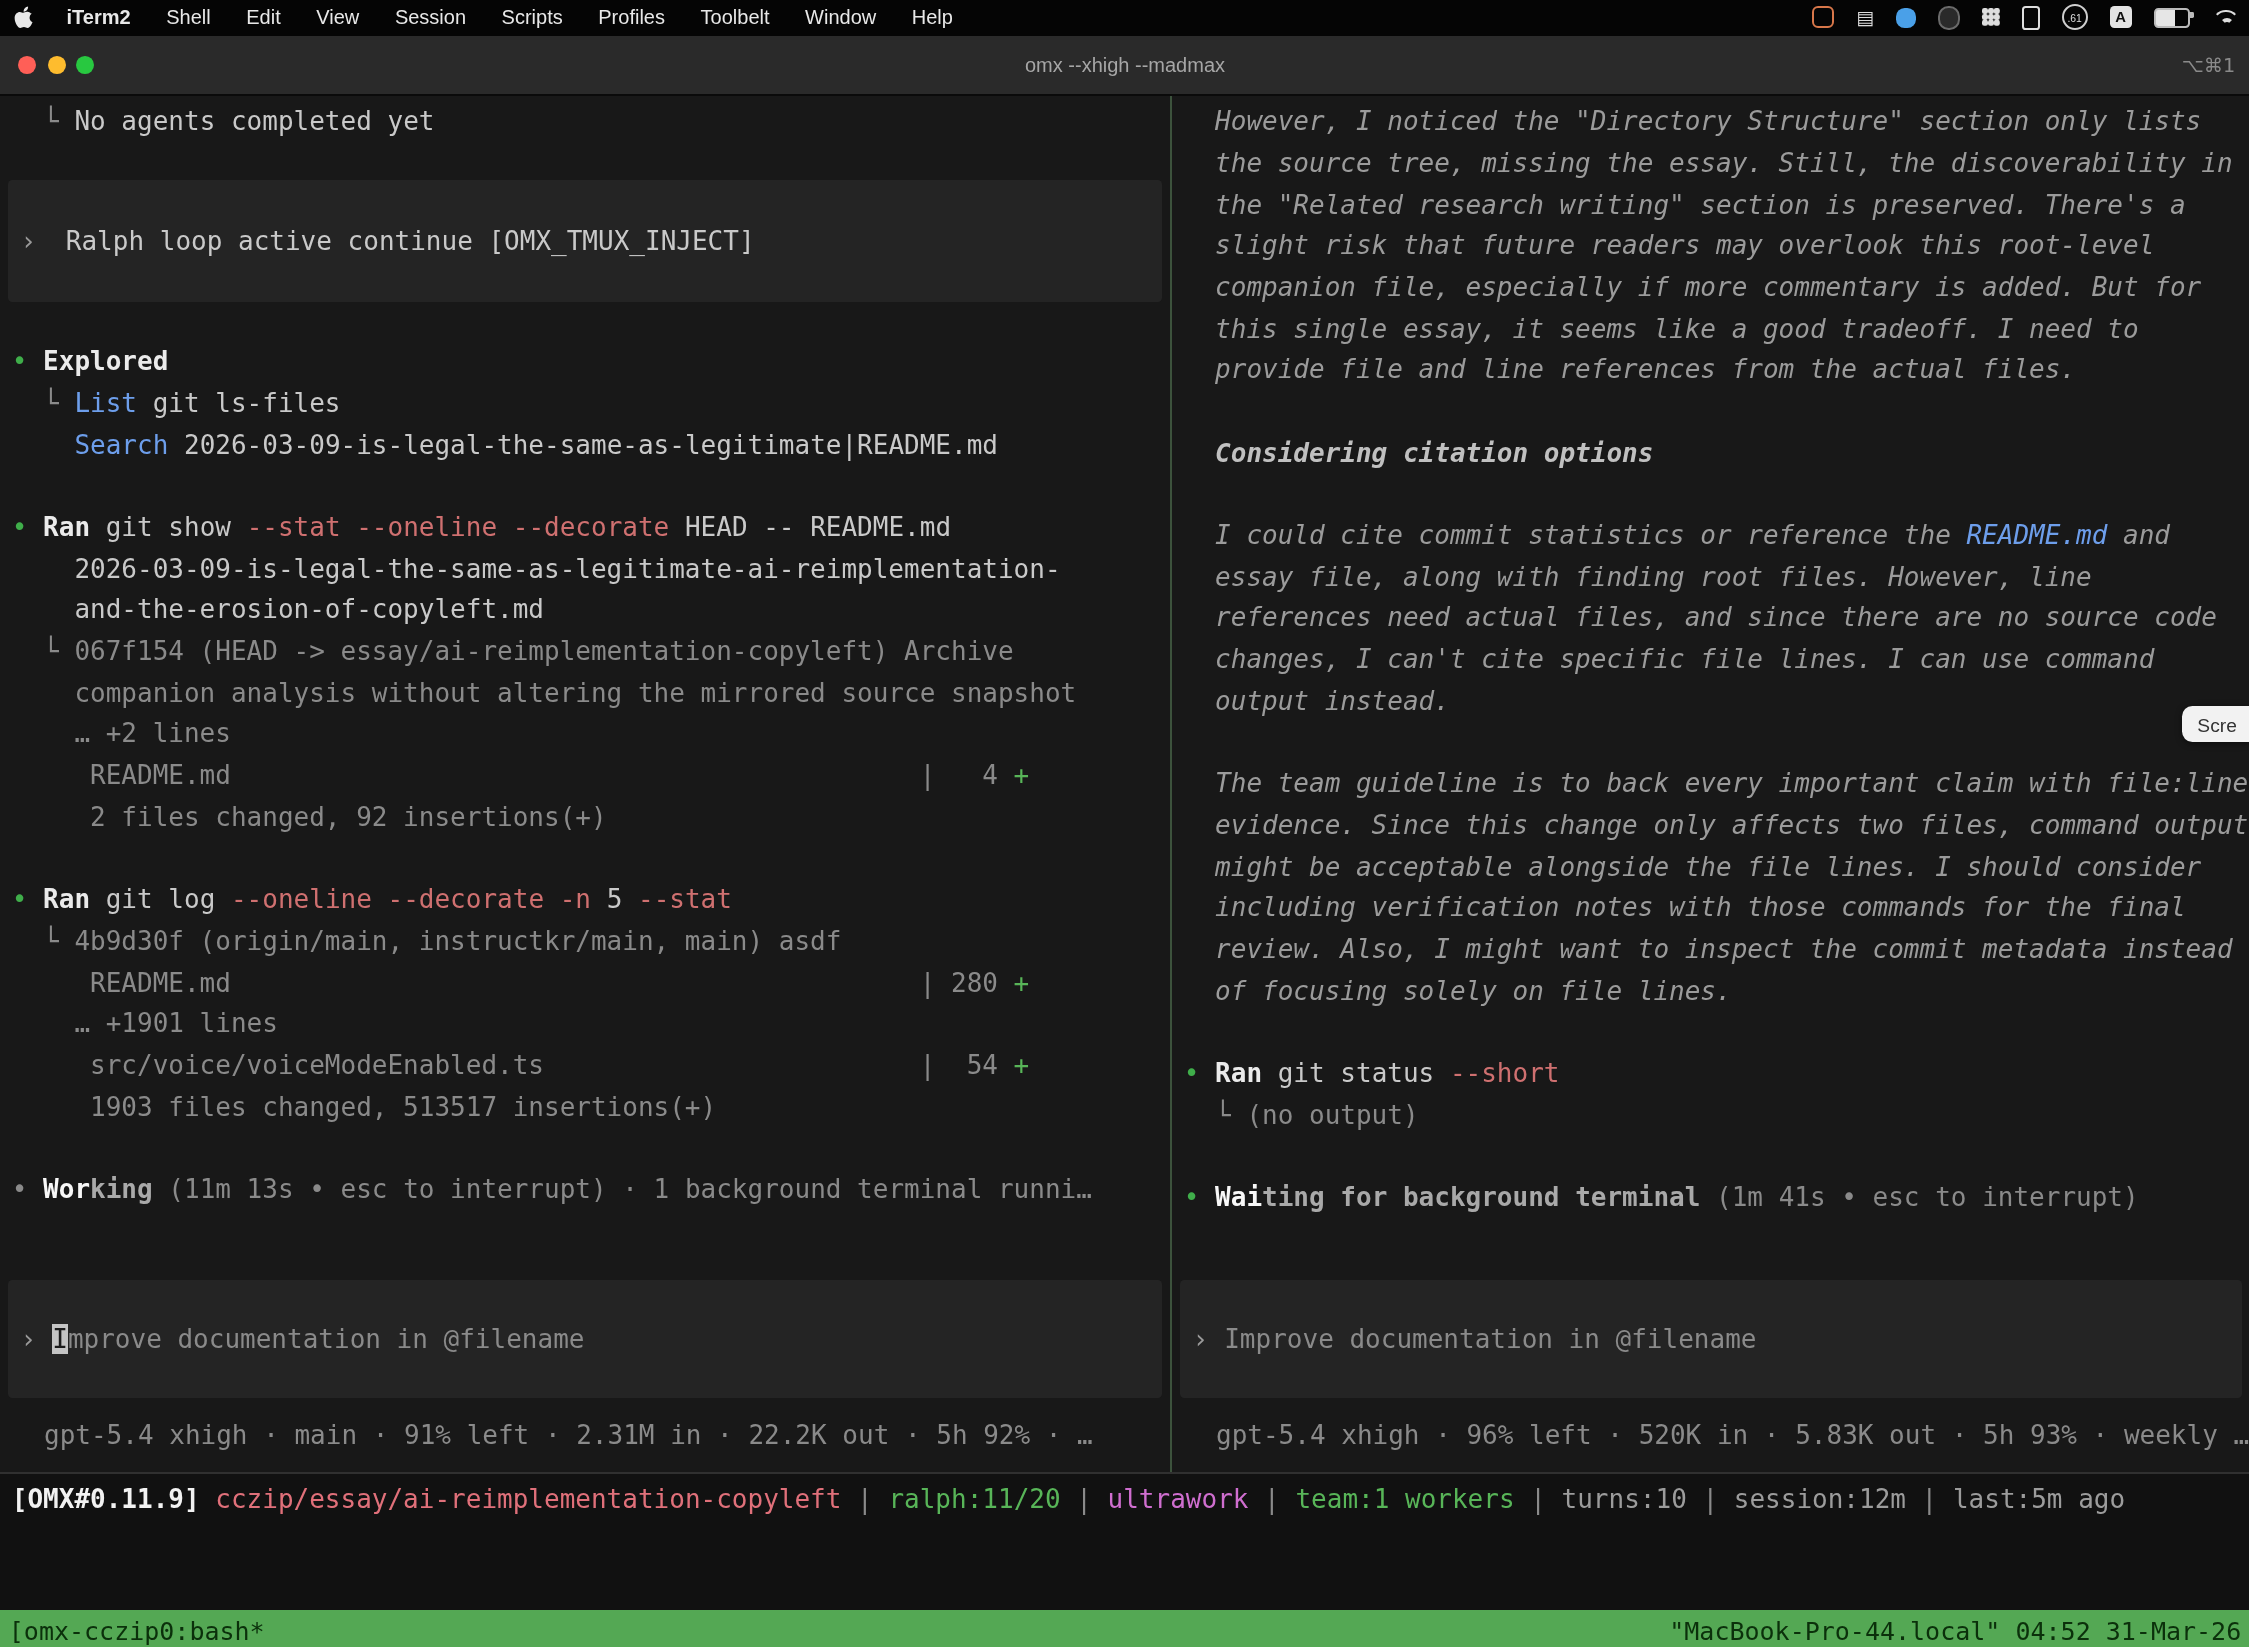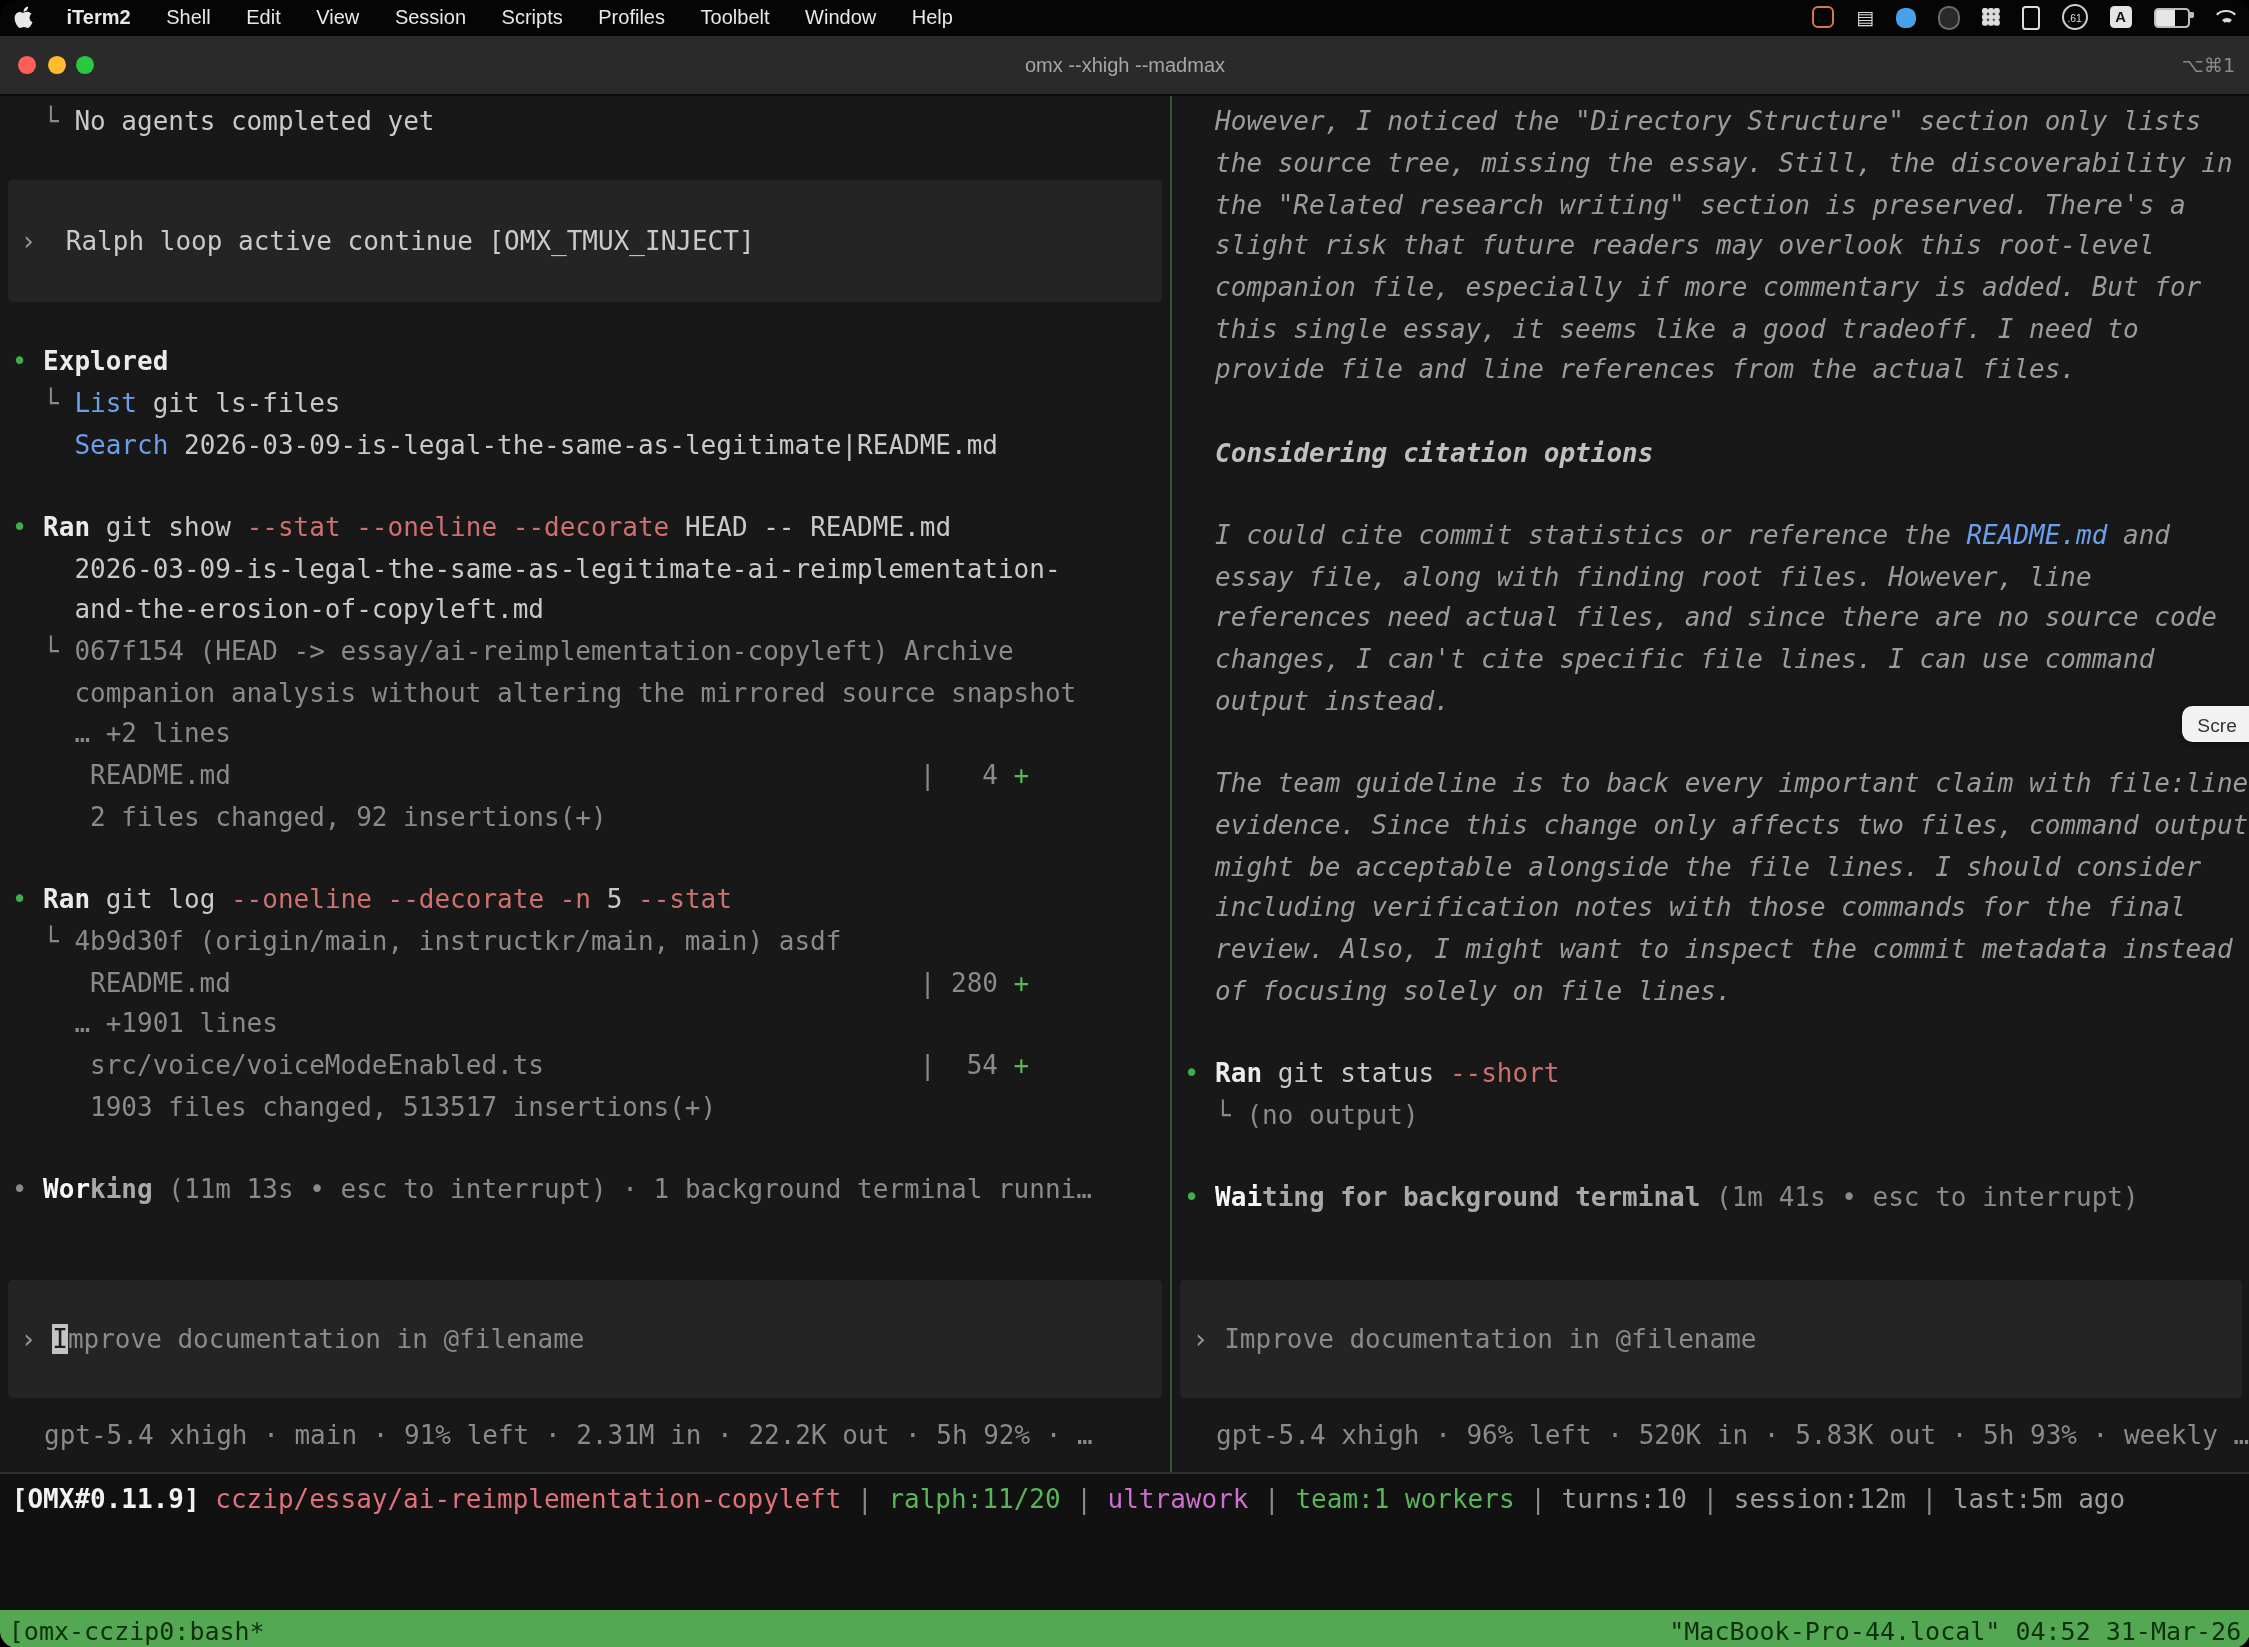--- a/index.html
+++ b/index.html
@@ -1,16 +1,16 @@
 <!DOCTYPE html>
 <html style="font-size:11.8px"><head>
 <meta charset="utf-8">
 <style>
   html,body{margin:0;padding:0;background:#000;}
-  #viewport{width:2250px;height:1648px;overflow:hidden;border-radius:17px;}
+  #viewport{width:2250px;height:1648px;overflow:hidden;}
   #stage{width:1125px;height:824px;transform:scale(2);transform-origin:0 0;position:relative;background:#0d0d0d;font-family:"DejaVu Sans Mono",monospace;}
 
   
   .menubar{height:17.7px;background:#050505;display:flex;justify-content:space-between;align-items:center;padding:0 7.4px;color:#e8e8e8;font-family:"Liberation Sans",sans-serif;font-size:10px;}
   .menu-left{display:flex;align-items:center;}
   .apple{display:inline-flex;align-items:center;margin-right:7.4px;}
   .menu-item{padding:0 8.9px;}
   .menu-item.b{font-weight:bold;}
   .menu-right{display:flex;align-items:center;gap:11px;}
   .mi{display:inline-flex;align-items:center;justify-content:center;}

